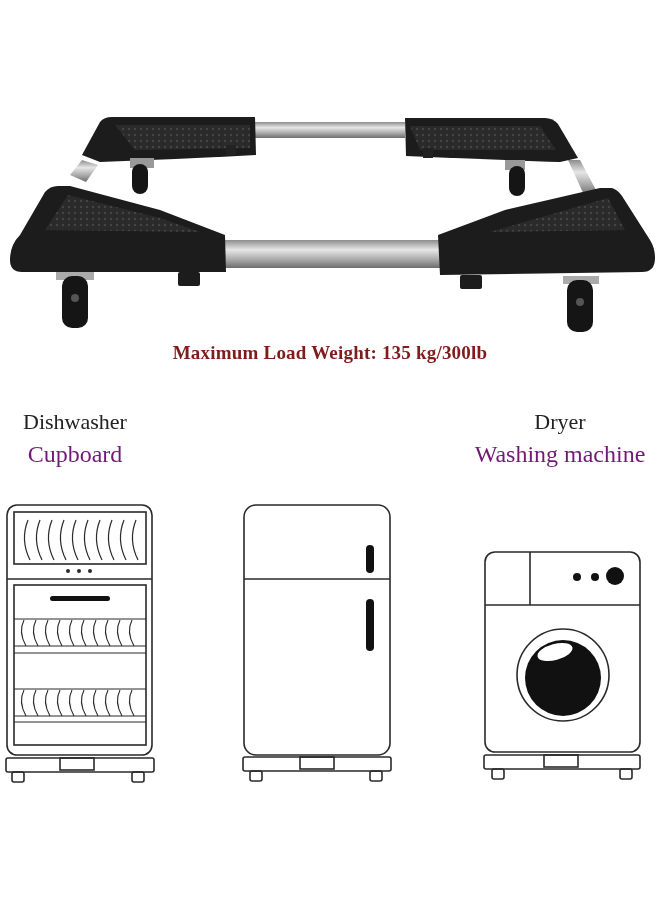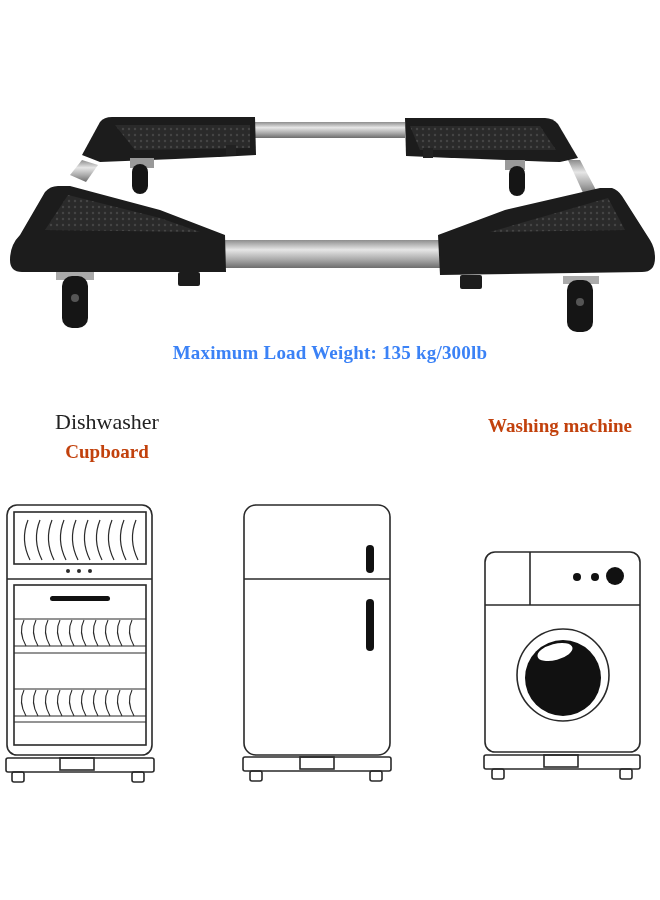--- a/index.html
+++ b/index.html
@@ -1,22 +1,22 @@
 <!DOCTYPE html>
 <html><head>
   <meta charset="utf-8">
   <style>
     html, body { margin:0; padding:0; background:#ffffff; }
     body { width:660px; height:900px; position:relative; overflow:hidden; font-family:"DejaVu Serif","Liberation Serif",serif; color:#1a1a1a; }
     .abs { position:absolute; }
     .stand { left:0; top:110px; width:660px; height:235px; }
-    .caption { left:0; top:342px; width:660px; text-align:center; font-family:"Liberation Serif","DejaVu Serif",serif; font-weight:bold; font-size:19px; letter-spacing:0.2px; color:#3b82f6; }
+    .caption { left:0; top:342px; width:660px; text-align:center; font-family:"Liberation Serif","DejaVu Serif",serif; font-weight:bold; font-size:19px; letter-spacing:0.2px; color:#7f1d1d; }
     .label { font-family:"Liberation Serif","DejaVu Serif",serif; text-align:center; position:absolute; }
     .l1 { font-size:22px; font-weight:normal; color:#222; }
-    .l2 { font-size:19px; font-weight:bold; color:#c2410c; }
+    .l2 { font-size:24px; font-weight:normal; color:#701a75; }
     .appl { position:absolute; }
   </style>
 </head>
 <body>
 
 <svg class="abs stand" viewBox="0 110 660 235" width="660" height="235">
   <defs>
     <linearGradient id="tube" x1="0" y1="0" x2="0" y2="1">
       <stop offset="0" stop-color="#8d8d8d"></stop>
       <stop offset="0.35" stop-color="#e6e6e6"></stop>
@@ -62,27 +62,28 @@
   <rect x="56" y="272" width="38" height="8" fill="#aaa"></rect>
   <rect x="62" y="276" width="26" height="52" rx="10" fill="#151515"></rect>
   <circle cx="75" cy="298" r="4" fill="#555"></circle>
   <rect x="563" y="276" width="36" height="8" fill="#aaa"></rect>
   <rect x="567" y="280" width="26" height="52" rx="10" fill="#151515"></rect>
   <circle cx="580" cy="302" r="4" fill="#555"></circle>
 </svg>
 
 <div class="abs caption">Maximum Load Weight: 135 kg/300lb</div>
 
-<div class="label" style="left:0; top:409px; width:150px;padding-left:32px;">
+<div class="label" style="left:0; top:409px; width:150px;">
   <div class="l1">Dishwasher</div>
   <div class="l2" style="margin-top:6px;">Cupboard</div>
 </div>
 <div class="label" style="left:240px; top:411px; width:160px;">
 </div>
 <div class="label" style="left:465px; top:409px; width:190px;">
+  <div class="l1">Dryer</div>
   <div class="l2" style="margin-top:6px;">Washing machine</div>
 </div>
 
 <svg class="appl" style="left:0; top:500px;" width="165" height="290" viewBox="0 0 165 290" fill="none" stroke="#2a2a2a" stroke-width="1.6">
   <rect x="7" y="5" width="145" height="250" rx="10"></rect>
   <rect x="14" y="12" width="132" height="52"></rect>
   <g stroke-width="1.2">
     <path d="M28,20 Q20,40 30,60 M40,20 Q32,40 42,60 M52,20 Q44,40 54,60 M64,20 Q56,40 66,60 M76,20 Q68,40 78,60 M88,20 Q80,40 90,60 M100,20 Q92,40 102,60 M112,20 Q104,40 114,60 M124,20 Q116,40 126,60 M136,20 Q128,40 138,60"></path>
   </g>
   <circle cx="68" cy="71" r="2" fill="#2a2a2a" stroke="none"></circle>

